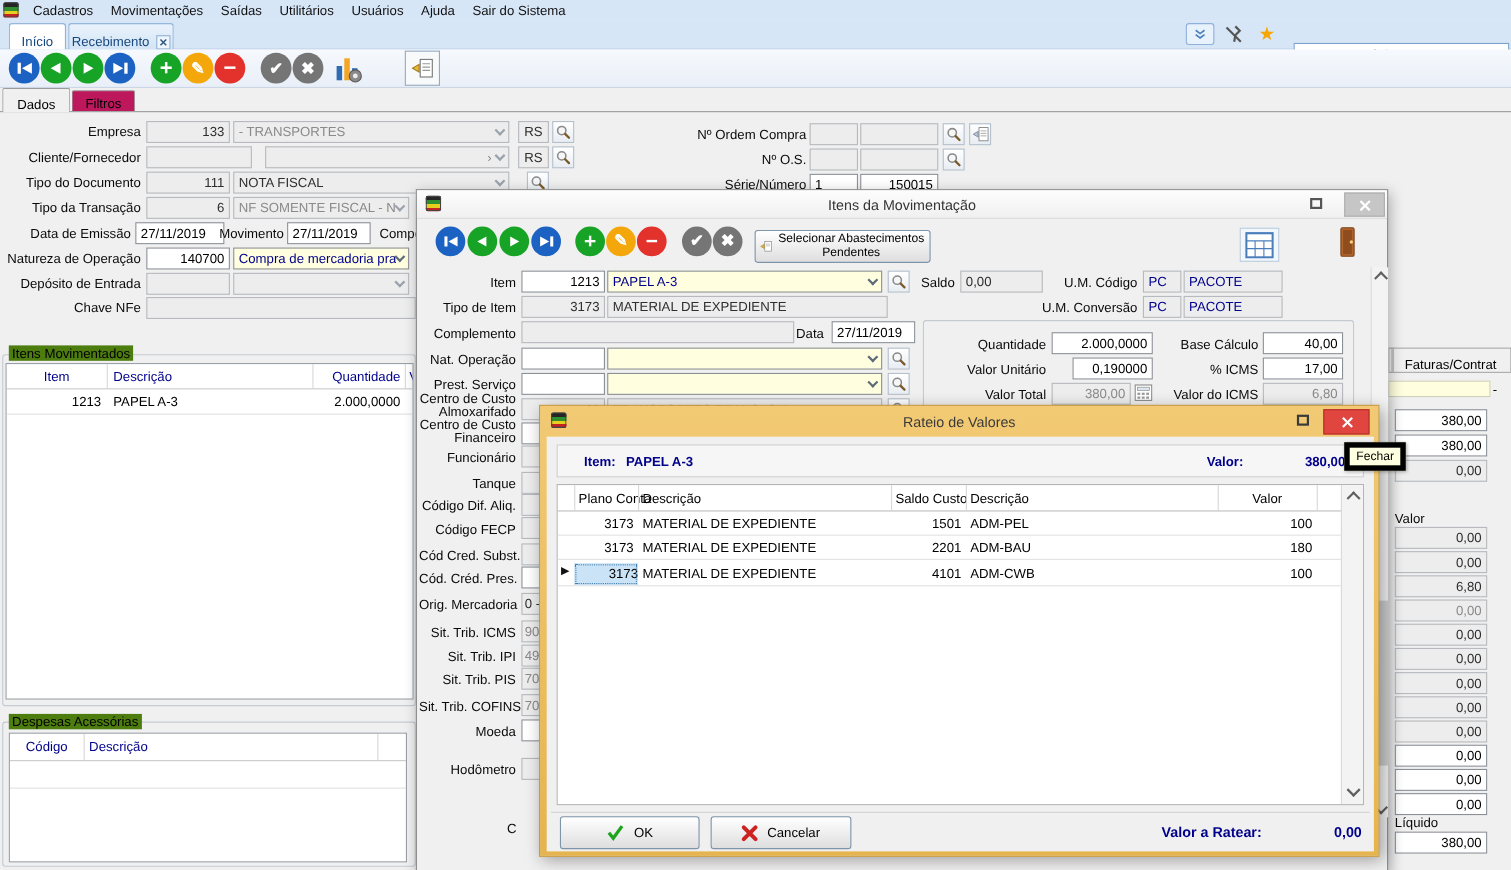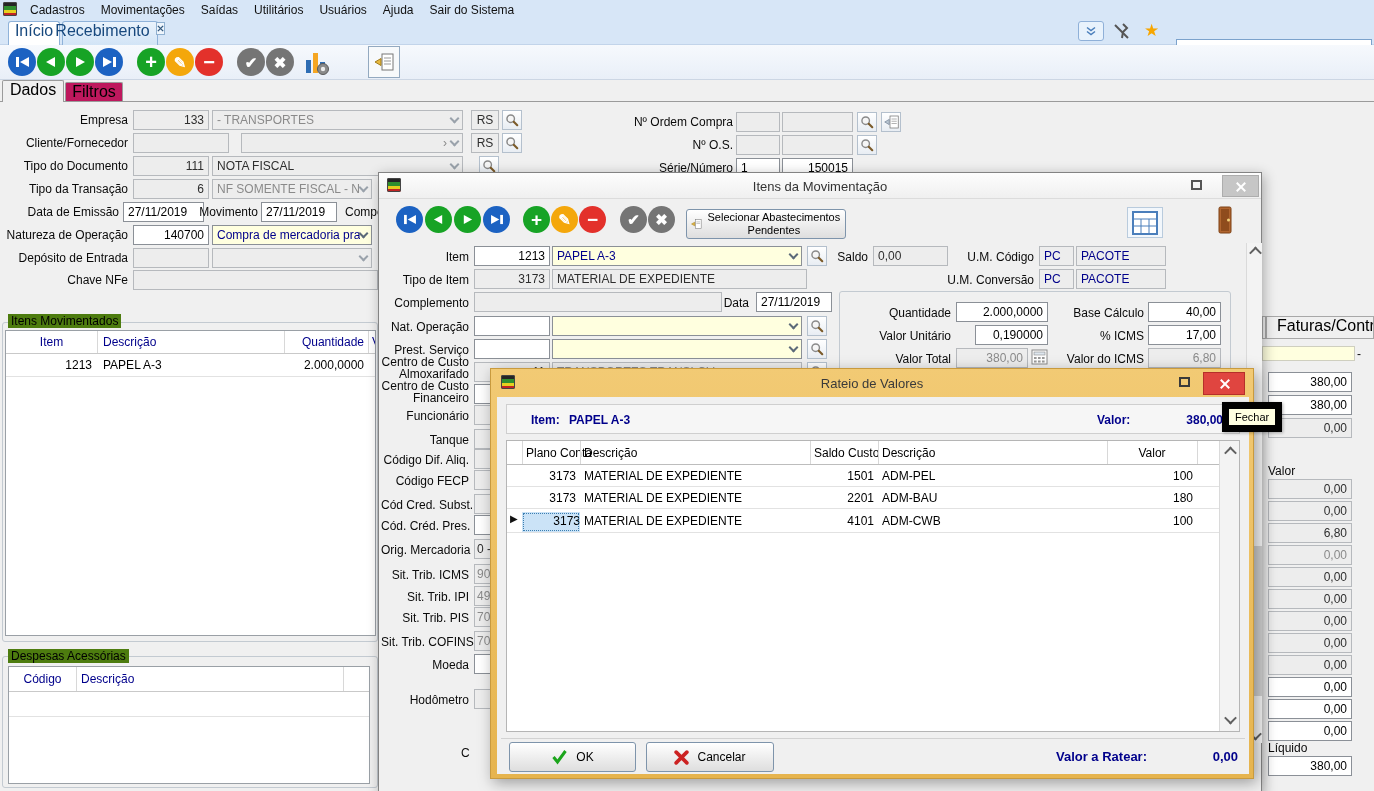--- a/index.html
+++ b/index.html
@@ -43,22 +43,22 @@
 .down{transform:rotate(-135deg) translate(1px,1px)}
 .sb{position:absolute;background:#f3f3f3;border-left:1px solid #dadada}
 .sbbtn{position:absolute;left:1px;right:0;height:16px;display:flex;align-items:center;justify-content:center;cursor:pointer}
 .xgly{position:relative;width:11px;height:11px}
 .xgly::before,.xgly::after{content:"";position:absolute;left:5px;top:0;width:2px;height:12px;background:#fff}
 .xgly::before{transform:rotate(45deg)}.xgly::after{transform:rotate(-45deg)}
 .mingly{width:10px;height:3px;background:#555}
 .maxgly{width:11px;height:10px;border:2px solid #555}
 .btn3d{border:1px solid #7e94ab;border-radius:3px;background:linear-gradient(#ffffff,#dedede);display:flex;align-items:center;justify-content:center;font-size:12px;cursor:pointer}
 .dialog{position:absolute;left:490px;top:368px;width:764px;height:411px;background:linear-gradient(#f2ca74,#e6b44e);border:1px solid #c89a3e;box-shadow:3px 4px 14px rgba(0,0,0,.35);z-index:60}
-.tooltip{position:absolute;left:1222px;top:402px;background:#ffffe1;border:7px solid #000000;padding:2px 6px;font-size:11px;z-index:80;box-shadow:1px 1px 3px rgba(0,0,0,.3)}
-.tab{position:absolute;display:flex;align-items:flex-start;justify-content:center;font-size:16px;cursor:pointer}
+.tooltip{position:absolute;left:1222px;top:402px;background:#ffffe1;border:5px solid #000000;padding:2px 6px;font-size:11px;z-index:80;box-shadow:1px 1px 3px rgba(0,0,0,.3)}
+.tab{position:absolute;display:flex;align-items:flex-end;justify-content:center;font-size:12px;cursor:pointer}
 input.search{position:absolute;left:1176px;top:20px;width:196px;height:22px;border:1px solid #7ba2cc;padding:0 5px;font-size:12px;color:#333}
 .applogo{width:14px;height:14px;border-radius:2px;background:linear-gradient(180deg,#252525 0%,#252525 28%,#2f8f2f 28%,#2f8f2f 55%,#e6cf1f 55%,#e6cf1f 76%,#c22424 76%,#c22424 100%);box-shadow:0 0 0 1px #444 inset}
 .selcell{background:#cbe3f7;outline:1px dotted #3c7fb1;outline-offset:-2px}
 .marker{position:absolute;font-size:10px;color:#111}
 </style>
 </head>
 <body>
 
 <div class="screen">
 

